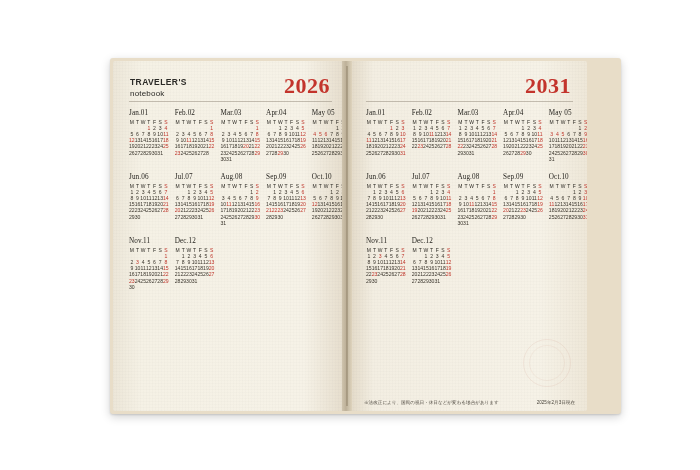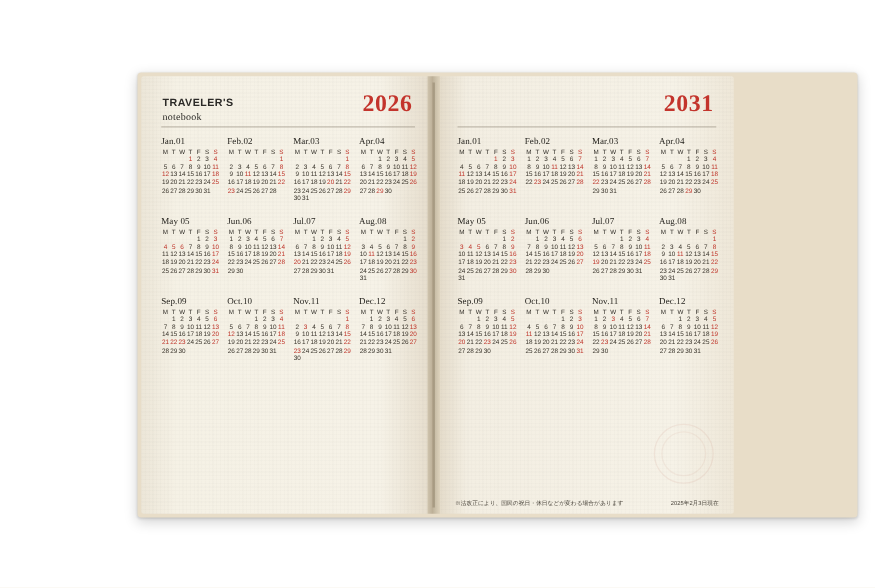--- a/index.html
+++ b/index.html
@@ -19,21 +19,21 @@
     width: 700px;
     height: 470px;
     background: #ffffff;
   }
 
   
   .notebook {
     position: absolute;
     left: 110px;
     top: 58px;
-    width: 576px;
+    width: 511px;
     height: 356px;
     background: #e8ddc8;
     border-radius: 3px;
     box-shadow: 0 3px 10px rgba(0,0,0,0.18), 0 1px 2px rgba(0,0,0,0.12);
   }
 
   
   .page {
     position: absolute;
     top: 3px;
@@ -85,26 +85,26 @@
   .brand {
     position: absolute;
     left: 17px;
     top: 16px;
     font-size: 8.5px;
     line-height: 11px;
     letter-spacing: 0.4px;
     color: #2b2a27;
     font-weight: bold;
   }
-  .brand .l2 { font-weight: normal; font-size: 8px; letter-spacing: 0.2px; font-family: Liberation Serif, serif;}
+  .brand .l2 { font-weight: normal; font-size: 8px; letter-spacing: 0.2px;}
   .year {
     position: absolute;
     right: 16px;
     top: 12px;
-    font-size: 19px;
+    font-size: 22px;
     font-weight: bold;
     color: #c3342c;
     letter-spacing: 0.5px;
     font-family: "Liberation Serif", serif;
   }
   .rule {
     position: absolute;
     left: 16px;
     right: 14px;
     top: 40px;
@@ -113,21 +113,21 @@
     opacity: .55;
   }
 
   
   .months {
     position: absolute;
     left: 16px;
     top: 48px;
     right: 12px;
     display: grid;
-    grid-template-columns: repeat(4, 1fr);
+    grid-template-columns: repeat(5, 1fr);
     grid-auto-rows: 64px;
     column-gap: 6px;
   }
   .month { position: relative; }
   .m-title {
     font-size: 7.2px;
     color: #26241f;
     font-family: "Liberation Serif", serif;
     margin-bottom: 1.5px;
     letter-spacing: .1px;

